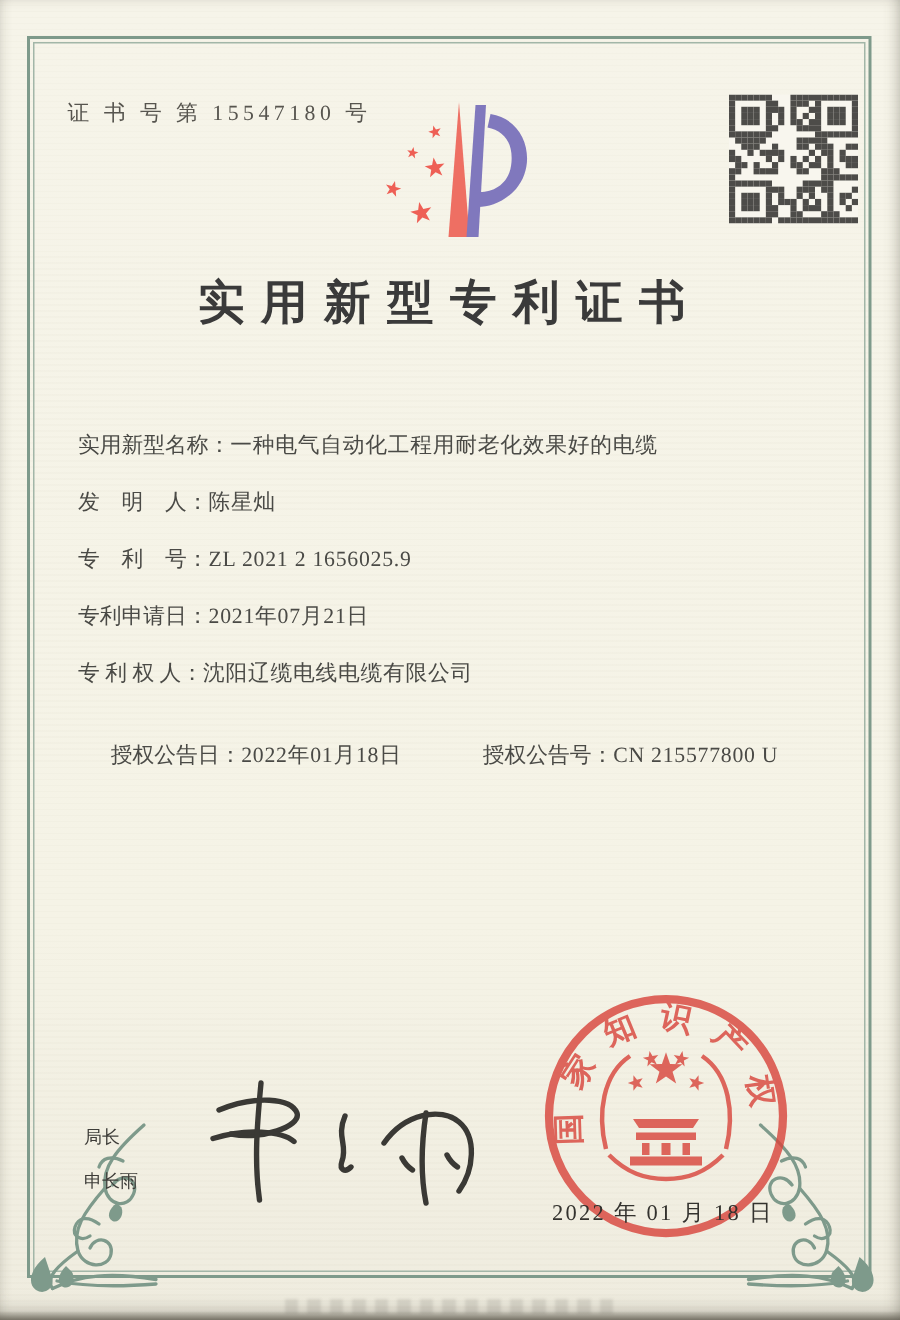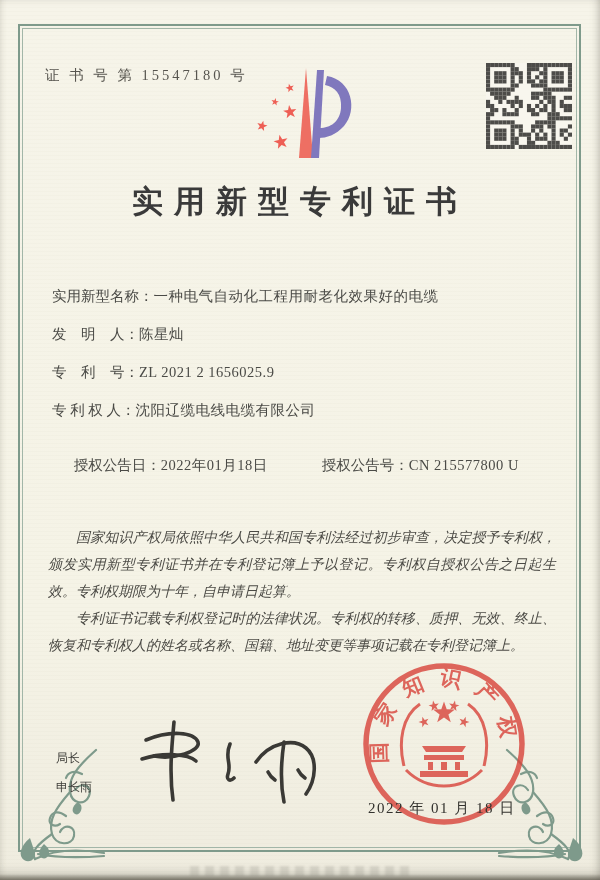--- a/index.html
+++ b/index.html
@@ -355,30 +355,27 @@
       <rect x="76" y="80" width="4" height="4" fill="#4d4c49"></rect>
       <rect x="80" y="80" width="4" height="4" fill="#4d4c49"></rect>
     </svg>
 
   <div class="title">实用新型专利证书</div>
 
   <div class="fields">
     <div class="field-row"><span class="flabel">实用新型名称：</span><span class="fvalue">一种电气自动化工程用耐老化效果好的电缆</span></div>
     <div class="field-row"><span class="flabel">发　明　人：</span><span class="fvalue">陈星灿</span></div>
     <div class="field-row"><span class="flabel">专　利　号：</span><span class="fvalue">ZL 2021 2 1656025.9</span></div>
+    <div class="field-row"><span class="flabel">专利申请日：</span><span class="fvalue">2021年07月21日</span></div>
     <div class="field-row"><span class="flabel">专 利 权 人：</span><span class="fvalue">沈阳辽缆电线电缆有限公司</span></div>
     <div class="grant-row">
       <span class="flabel">授权公告日：</span><span class="fvalue">2022年01月18日</span><span class="flabel grant-no">授权公告号：</span><span class="fvalue">CN 215577800 U</span>
     </div>
   </div>
 
-  <div class="paras">
-    <p>国家知识产权局依照中华人民共和国专利法经过初步审查，决定授予专利权，颁发实用新型专利证书并在专利登记簿上予以登记。专利权自授权公告之日起生效。专利权期限为十年，自申请日起算。</p>
-    <p>专利证书记载专利权登记时的法律状况。专利权的转移、质押、无效、终止、恢复和专利权人的姓名或名称、国籍、地址变更等事项记载在专利登记簿上。</p>
-  </div>
 
   <div class="director">
     <div>局长</div>
     <div>申长雨</div>
   </div>
 
   <svg class="signature" viewBox="0 0 215 95">
     <g fill="none" stroke="#3a3935" stroke-width="3.6" stroke-linecap="round">
       <path d="M28,26 C52,16 76,18 80,28 C83,37 56,46 36,42"></path>
       <path d="M24,45 C46,38 70,40 78,47"></path>

